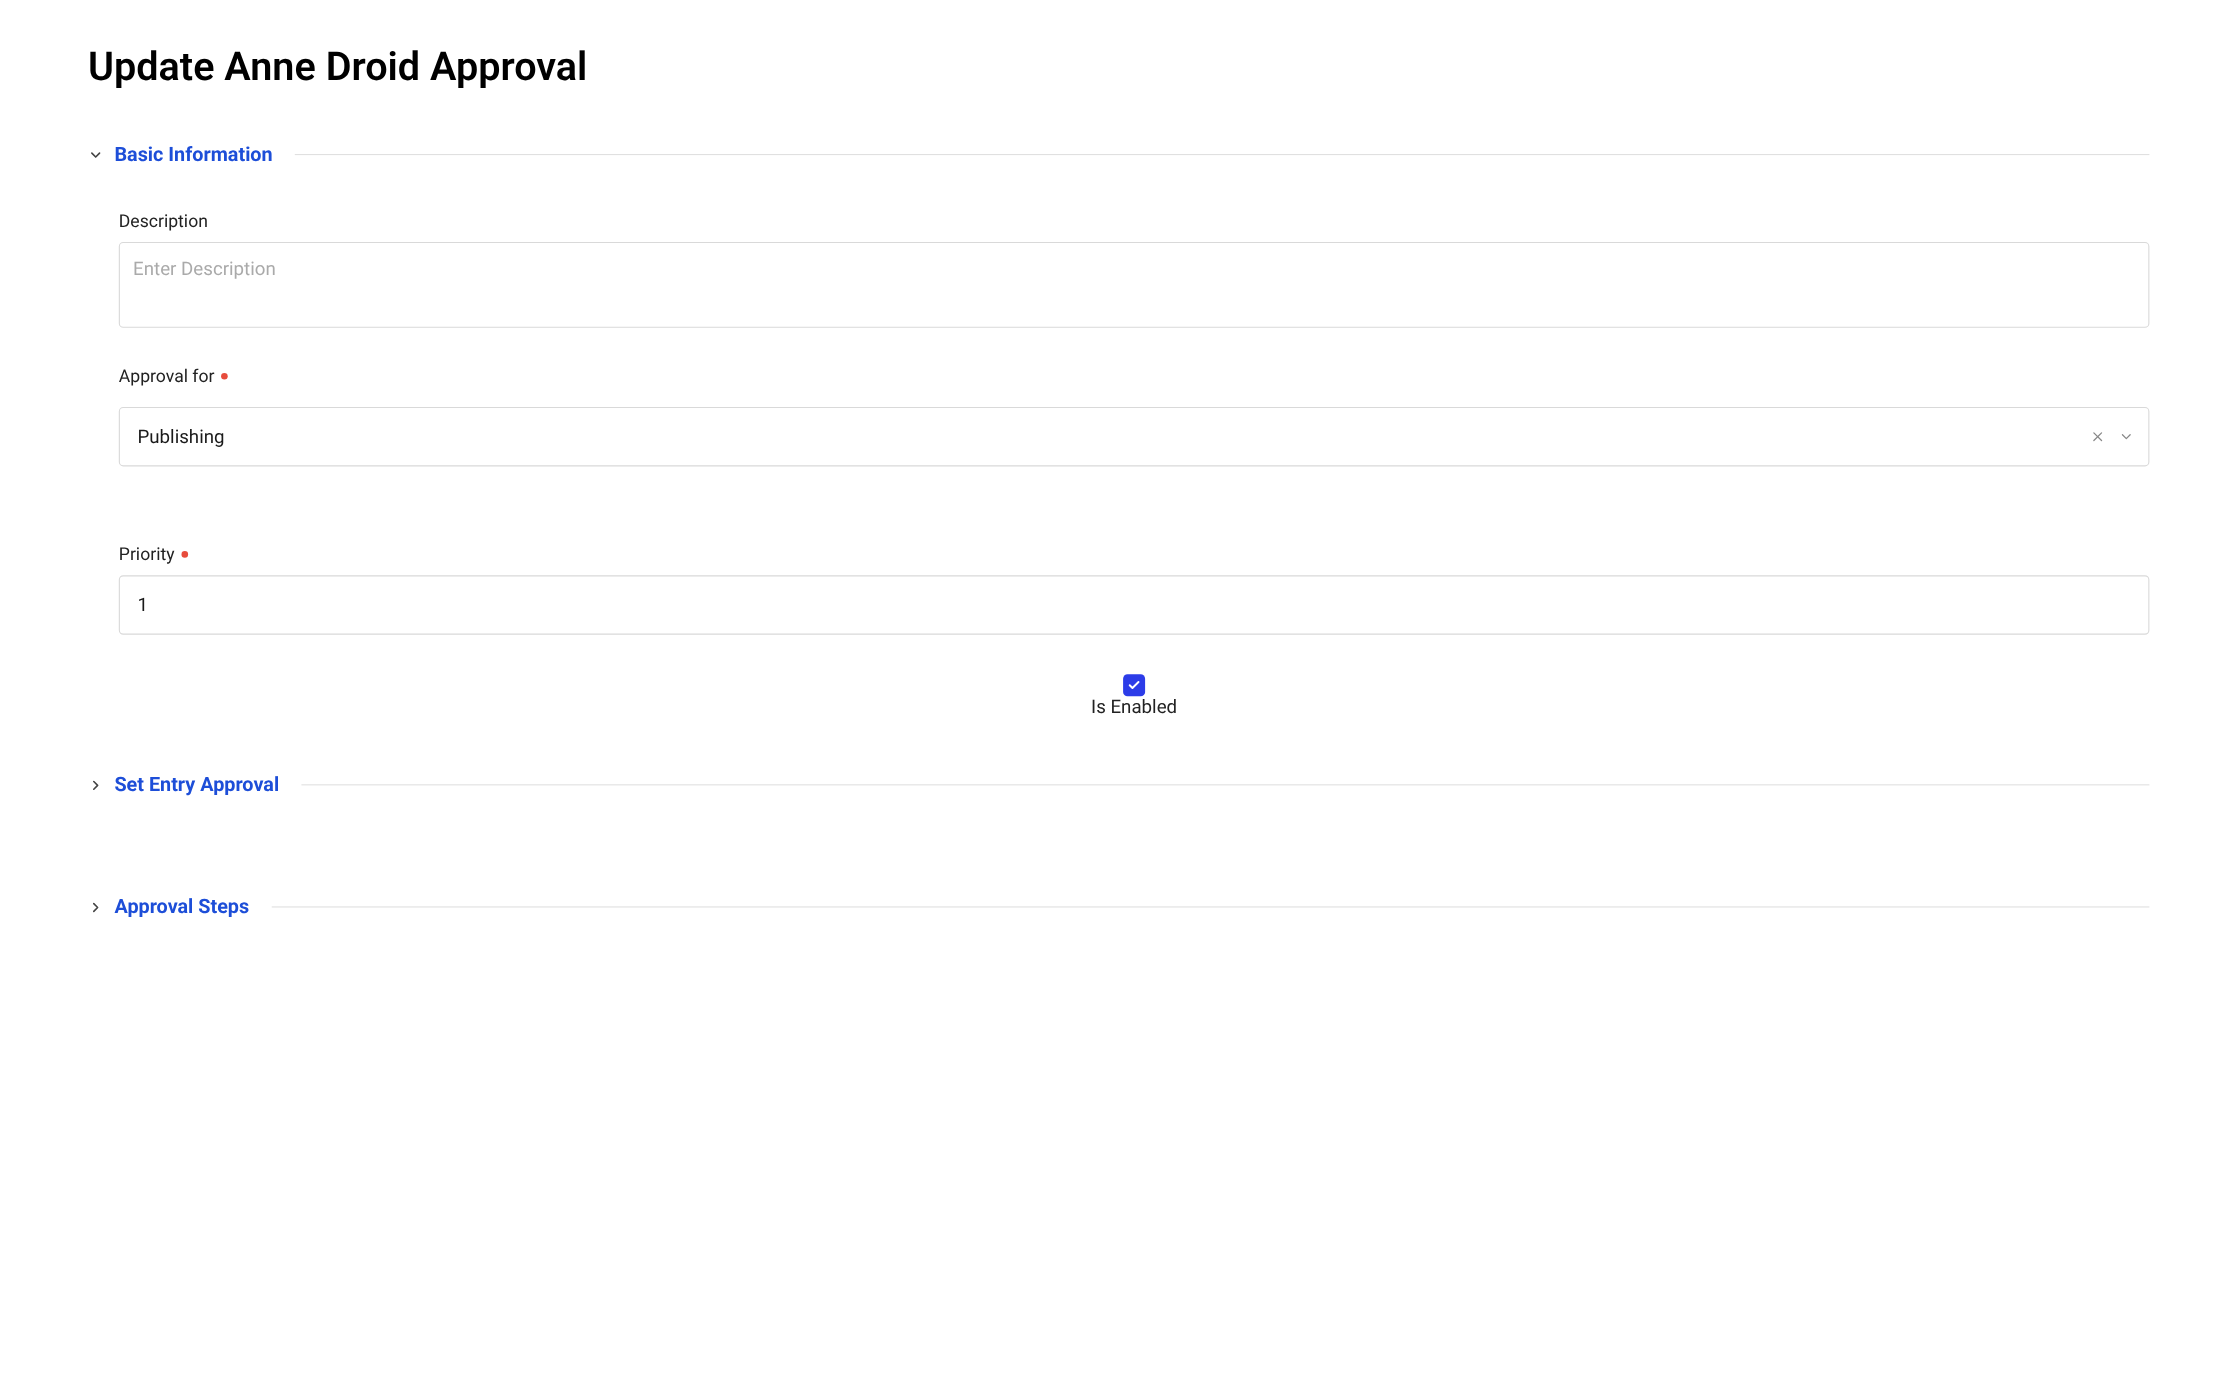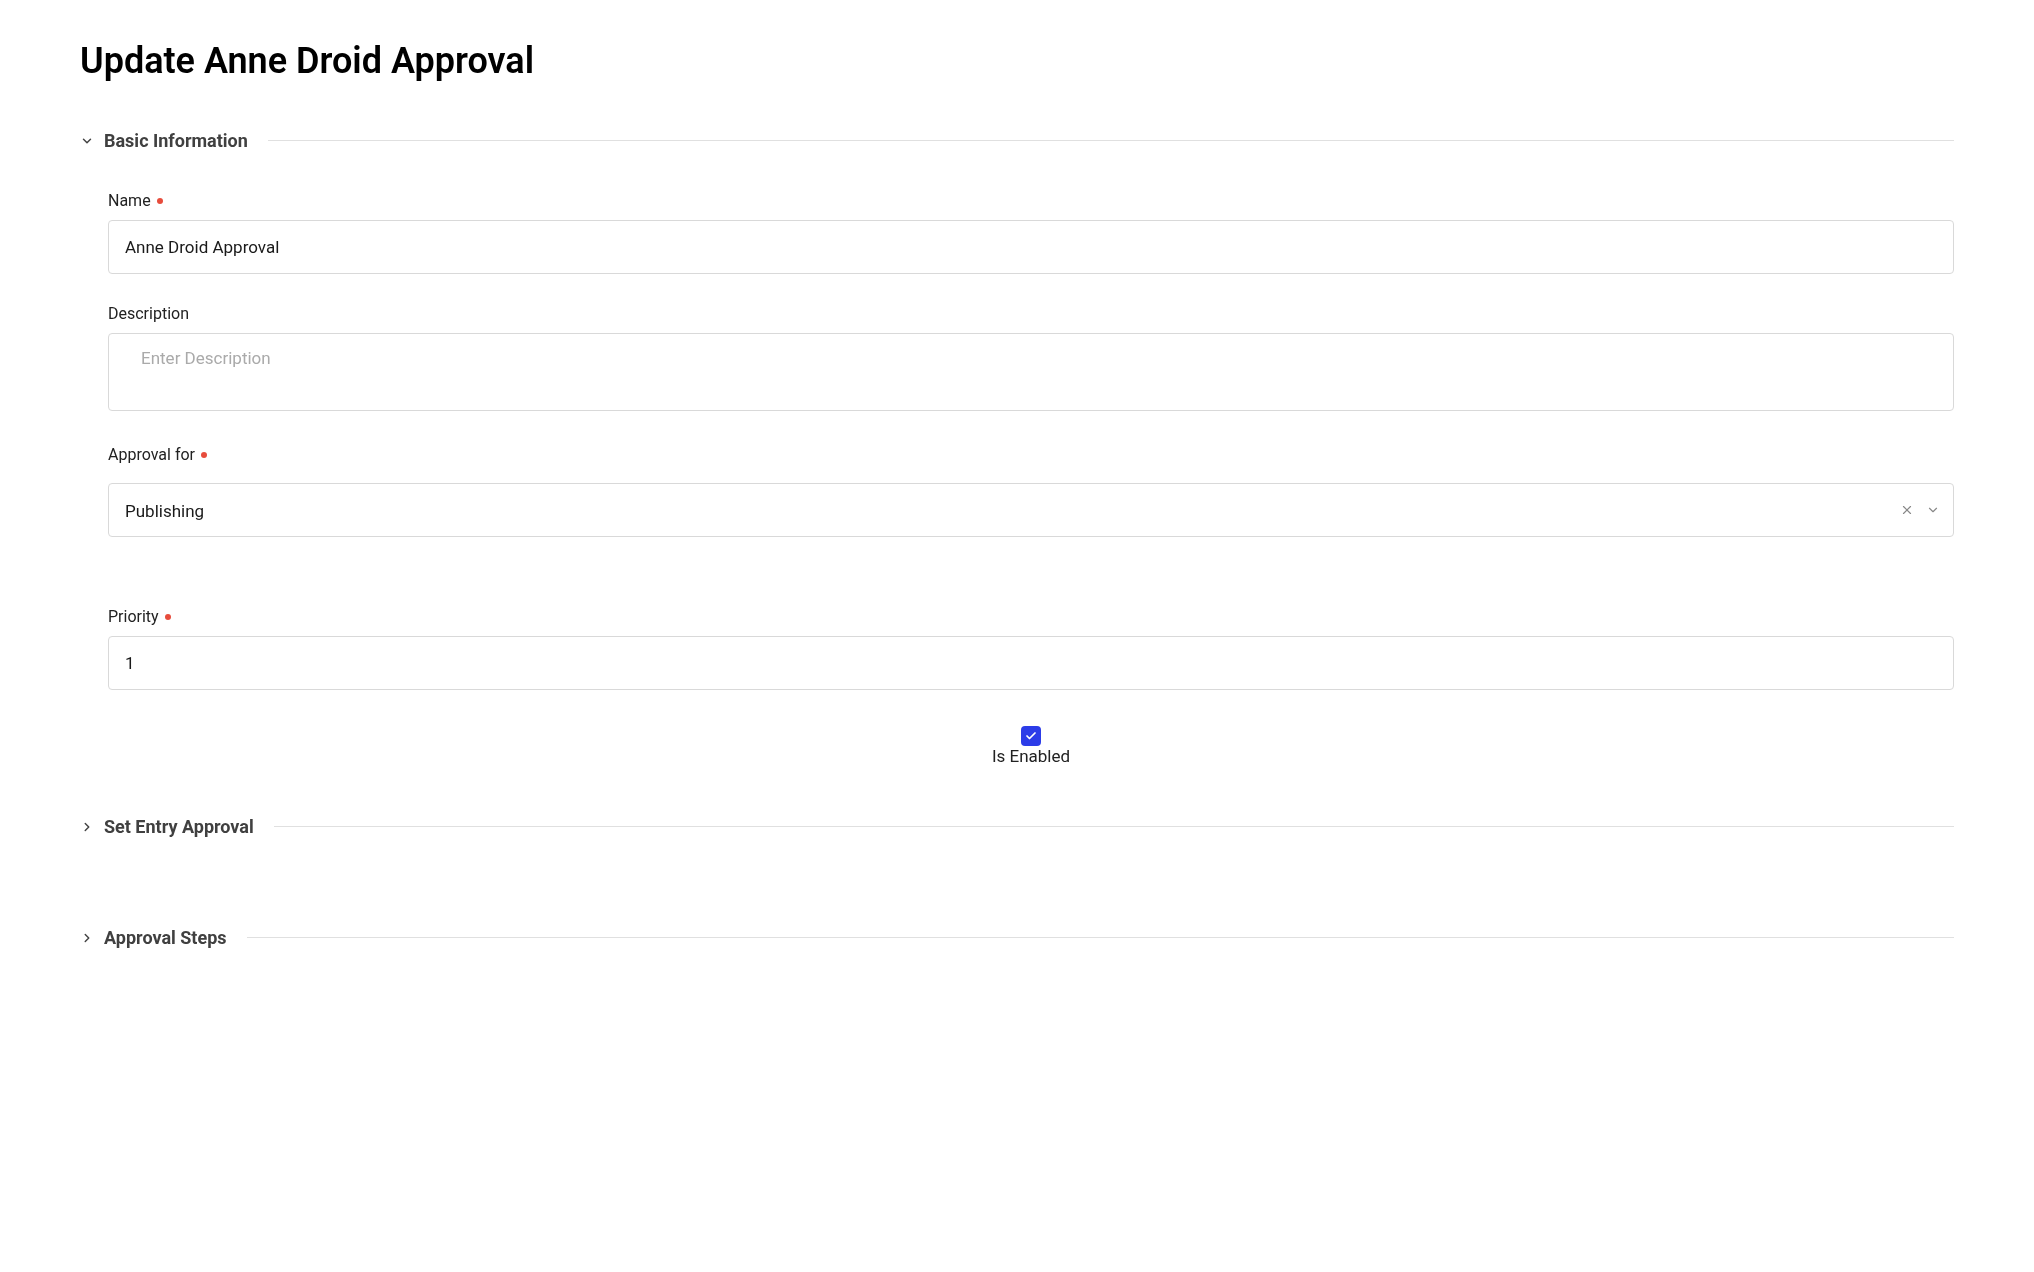--- a/index.html
+++ b/index.html
@@ -38,21 +38,21 @@
       align-items: center;
       justify-content: center;
     }
     .section-header .chev svg {
       width: 14px;
       height: 14px;
     }
     .section-title {
       font-size: 18px;
       font-weight: 700;
-      color: #404040;
+      color: #1d4ed8;
       white-space: nowrap;
     }
     .section-line {
       flex: 1;
       height: 1px;
       background: #e0e0e0;
       margin-left: 10px;
     }
     .section-body {
       padding-left: 28px;
@@ -82,21 +82,21 @@
       font-size: 17px;
       border: 1px solid #d9d9d9;
       border-radius: 4px;
       color: #1a1a1a;
       outline: none;
       font-family: inherit;
     }
     .textarea-input {
       width: 100%;
       height: 78px;
-      padding: 14px 32px;
+      padding: 14px 12px;
       font-size: 17px;
       border: 1px solid #d9d9d9;
       border-radius: 4px;
       color: #1a1a1a;
       outline: none;
       resize: none;
       font-family: inherit;
     }
     .textarea-input::placeholder {
       color: #aaa;
@@ -192,27 +192,20 @@
       <svg viewBox="0 0 24 24" fill="none" stroke="#444" stroke-width="2.5" stroke-linecap="round" stroke-linejoin="round">
           <polyline points="6 9 12 15 18 9"></polyline>
         </svg>
     </span>
     <span class="section-title">Basic Information</span>
     <span class="section-line"></span>
   </div>
 
   <div class="section-body">
 
-    <div class="field">
-      <div class="field-label">
-        <span>Name</span>
-        <span class="required-dot"></span>
-      </div>
-      <input type="text" class="text-input" value="Anne Droid Approval" style="">
-    </div>
 
     <div class="field">
       <div class="field-label">
         <span>Description</span>
       </div>
       <textarea class="textarea-input" placeholder="Enter Description" style=""></textarea>
     </div>
 
     <div class="two-col">
       <div class="field">

